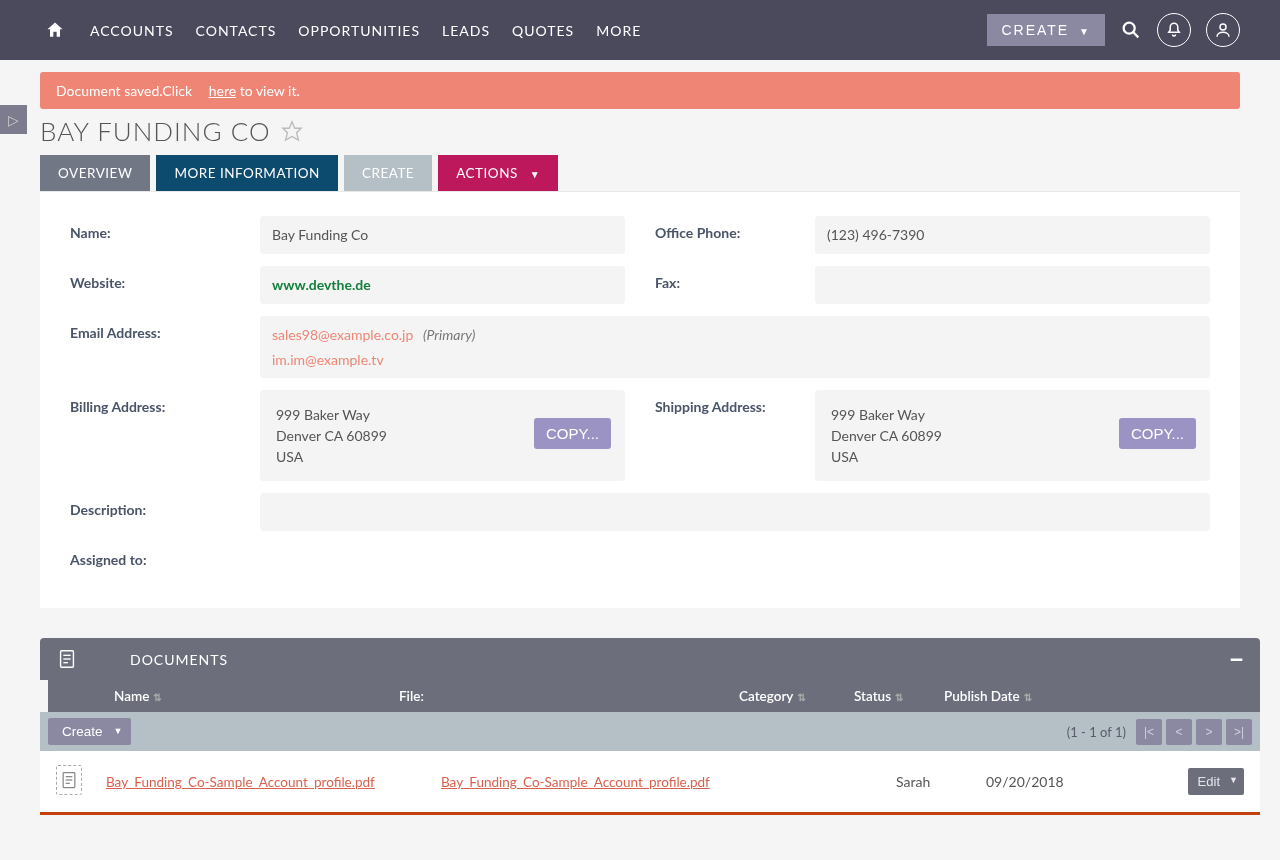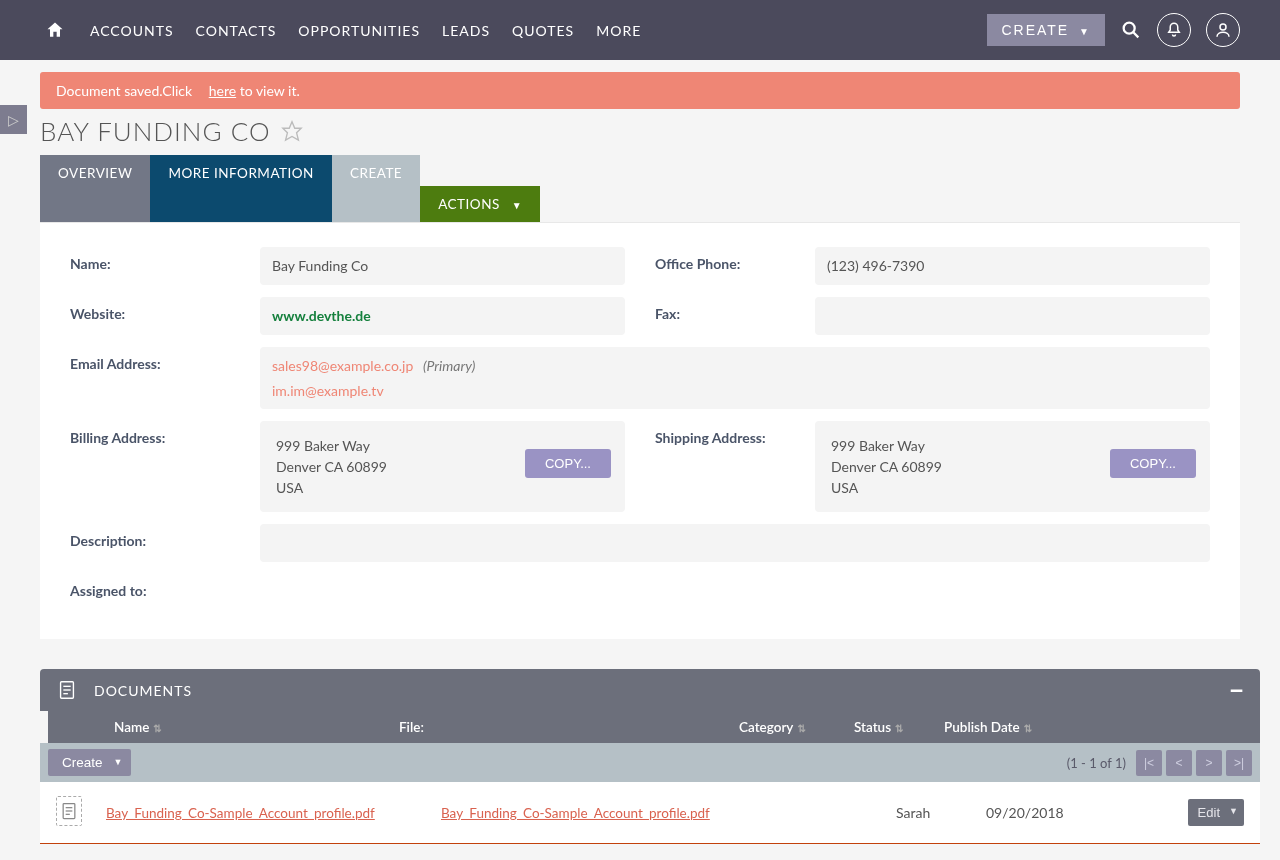--- a/index.html
+++ b/index.html
@@ -22,66 +22,66 @@
   
   
   .sidebar-toggle { position: absolute; left: 0; top: 105px; background: #7d7c8f; color: #ccc; padding: 6px 8px; cursor: pointer; font-size: 14px; }
   
   
   .page-title-row { display: flex; align-items: center; gap: 10px; margin: 4px 40px 8px 40px; }
   .page-title { font-size: 26px; font-weight: 300; color: #555; letter-spacing: 1px; }
   .star-icon { color: #bbb; font-size: 22px; cursor: pointer; }
   
   
-  .tabs { display: flex; gap: 0; margin: 0 40px 0 40px; }
+  .tabs { display: flex; gap: 6px; margin: 0 40px 0 40px; }
   .tab { padding: 10px 18px; color: #fff; font-size: 13.5px; letter-spacing: 0.5px; cursor: pointer; }
   .tab-overview { background: #727786; }
   .tab-more-info { background: #0c4a6e; }
   .tab-other { background: #b5c0c6; }
-  .tab-actions { background: #4d7c0f; margin-top: 31px; }
+  .tab-actions { background: #be185d; }
   .tab .caret { font-size: 10px; margin-left: 8px; }
   
   
   .main-card { background: #fff; margin: 0 40px 30px 40px; padding: 24px 30px 28px 30px; border-top: 1px solid #e8e8e8; }
   .row { display: flex; margin-bottom: 12px; }
   .col { flex: 1; display: flex; align-items: flex-start; }
   .field-label { width: 190px; font-weight: 700; color: #4a5468; padding-top: 8px; font-size: 14px; flex-shrink: 0; }
   .field-value { flex: 1; background: #f4f4f4; padding: 10px 12px; border-radius: 4px; color: #555; min-height: 38px; }
   .field-value.link { color: #15803d; font-weight: bold; }
   .field-value.empty { min-height: 38px; }
   .email-box { flex: 1; background: #f4f4f4; padding: 10px 12px; border-radius: 4px; }
   .email-line { margin-bottom: 8px; }
   .email-line:last-child { margin-bottom: 0; }
   .email-addr { color: #ef8675; }
   .email-tag { font-style: italic; color: #777; margin-left: 6px; }
   .addr-box { flex: 1; background: #f4f4f4; padding: 14px 16px; border-radius: 4px; position: relative; line-height: 1.5; color: #555; }
-  .copy-btn { position: absolute; right: 14px; top: 28px; background: #9a93c4; color: #fff; border: none; padding: 7px 20px; border-radius: 3px; cursor: pointer; font-size: 13px; }
+  .copy-btn { position: absolute; right: 14px; top: 28px; background: #9a93c4; color: #fff; border: none; padding: 7px 12px; border-radius: 3px; cursor: pointer; font-size: 15px; }
   .full-row .field-value, .full-row .email-box { flex: 1; }
   .col-gap { width: 30px; flex-shrink: 0; }
   
   
   .doc-panel { margin: 28px 20px 0 40px; }
   .doc-header { background: #6c6f7b; color: #fff; padding: 10px 16px; display: flex; align-items: center; gap: 16px; border-radius: 4px 4px 0 0; }
   .doc-icon { display:inline-block; }
-  .doc-title { letter-spacing: 1px; font-size: 14px; }
+  .doc-title { letter-spacing: 1px; font-size: 14px; margin-left: 36px; }
   .doc-collapse { margin-left: auto; font-size: 26px; font-weight: bold; cursor: pointer; line-height: 10px; }
   .doc-cols { background: #6c6f7b; color: #fff; display: flex; padding: 8px 16px; font-size: 13.5px; font-weight: 600; margin-left: 8px; }
   .doc-col-name { width: 335px; padding-left: 50px;}
   .doc-col-file { width: 340px; }
   .doc-col-cat { width: 115px; }
   .doc-col-status { width: 90px; }
   .doc-col-date { flex: 1; }
   .sort-caret { font-size: 10px; color: #aaa; margin-left: 4px; }
   .doc-toolbar { background: #b5c0c6; padding: 6px 8px; display: flex; align-items: center; }
   .create-doc-btn { background: #8b89a1; color: #fff; padding: 6px 28px 6px 14px; border: none; cursor: pointer; position: relative; font-size: 13.5px; border-radius: 2px;}
   .create-doc-btn .caret { position: absolute; right: 8px; top: 8px; font-size: 9px; }
   .pager { margin-left: auto; display: flex; align-items: center; gap: 4px; color: #5a5a6a; font-size: 13px; }
   .pager-btn { background: #8b89a1; color: #cfcfe0; border: none; width: 26px; height: 26px; cursor: pointer; font-size: 12px; border-radius: 2px; }
   .pager-text { margin: 0 6px; }
-  .doc-row { background: #fff; display: flex; align-items: center; padding: 14px 16px; border-bottom: 1px solid #c2410c; }
+  .doc-row { background: #fff; display: flex; align-items: center; padding: 14px 16px; border-bottom: 3px solid #c2410c; }
   .doc-row-icon { width: 50px; color: #888; }
   .doc-row-icon .iconbox { border: 1.5px dashed #aaa; padding: 3px 2px; display: inline-block; border-radius: 2px; }
   .doc-row-name { width: 335px; }
   .doc-row-file { width: 340px; }
   .doc-row-name a, .doc-row-file a { color: #d9624f; text-decoration: underline; cursor: pointer; font-size: 13.5px; }
   .doc-row-cat { width: 115px; }
   .doc-row-status { width: 90px; color: #555; }
   .doc-row-date { width: 150px; color: #555; }
   .doc-row-edit { margin-left: auto; }
   .edit-btn { background: #6c6f7b; color: #e5e5ea; border: none; padding: 6px 24px 6px 10px; cursor: pointer; position: relative; border-radius: 2px; font-size: 13px;}

